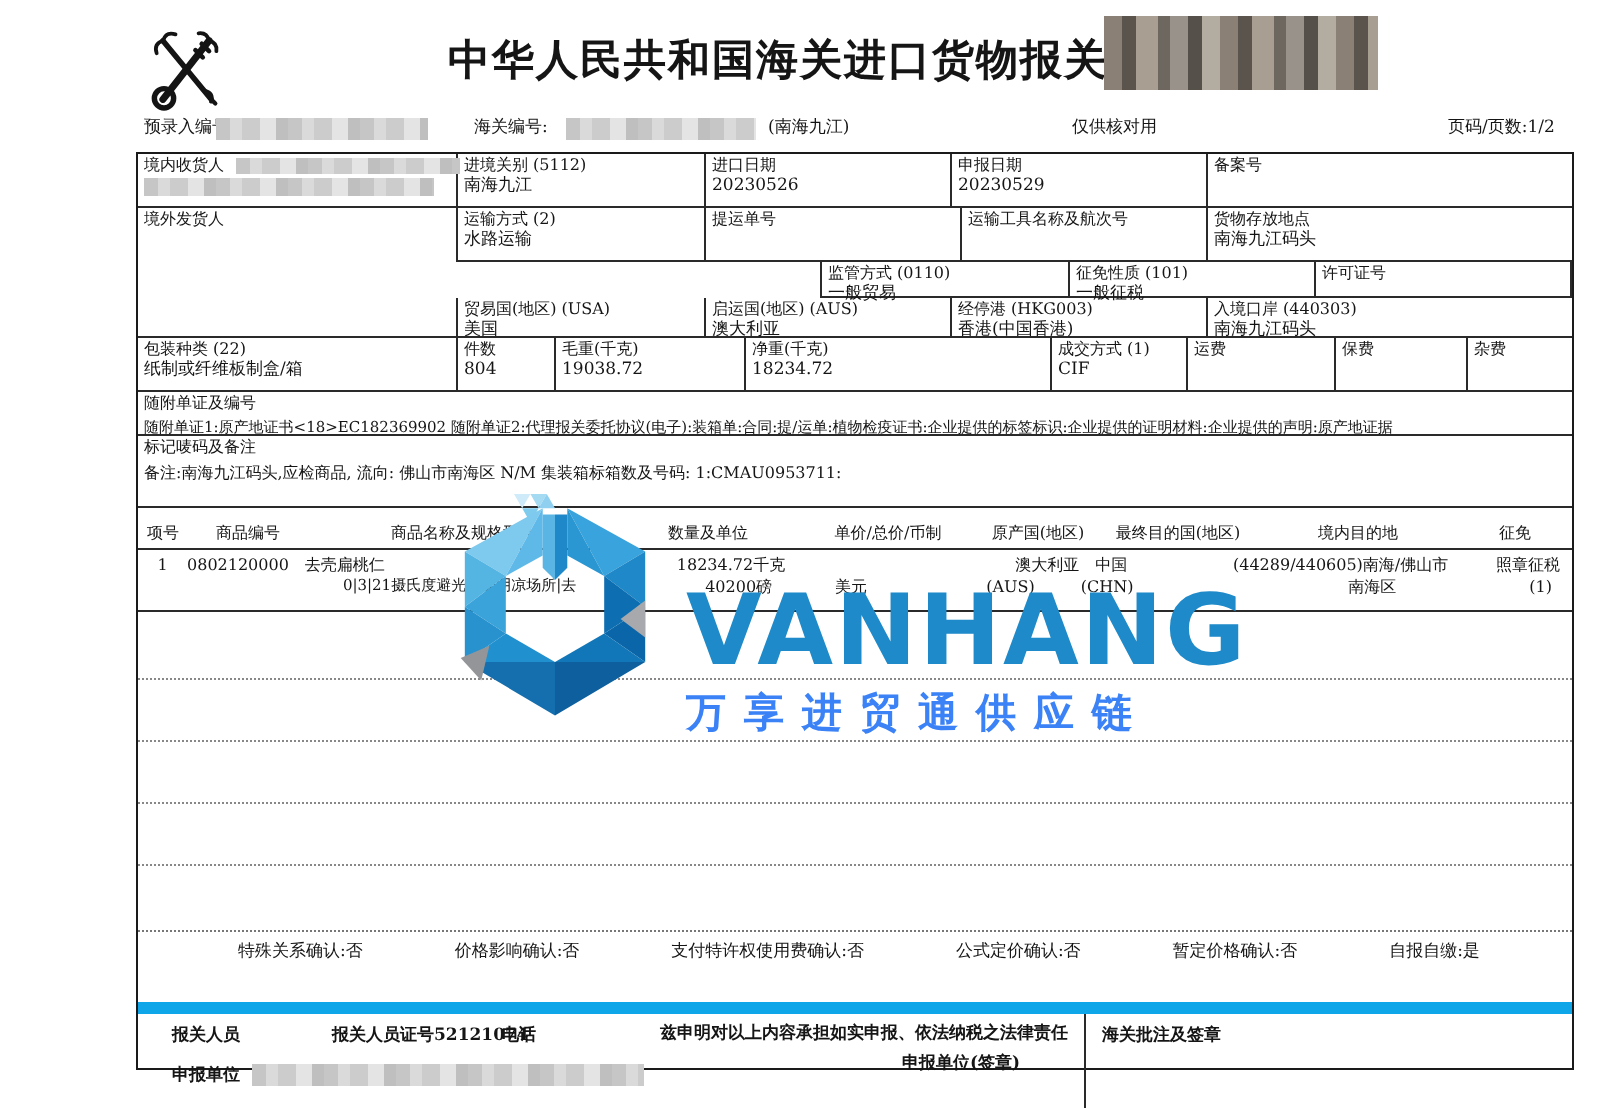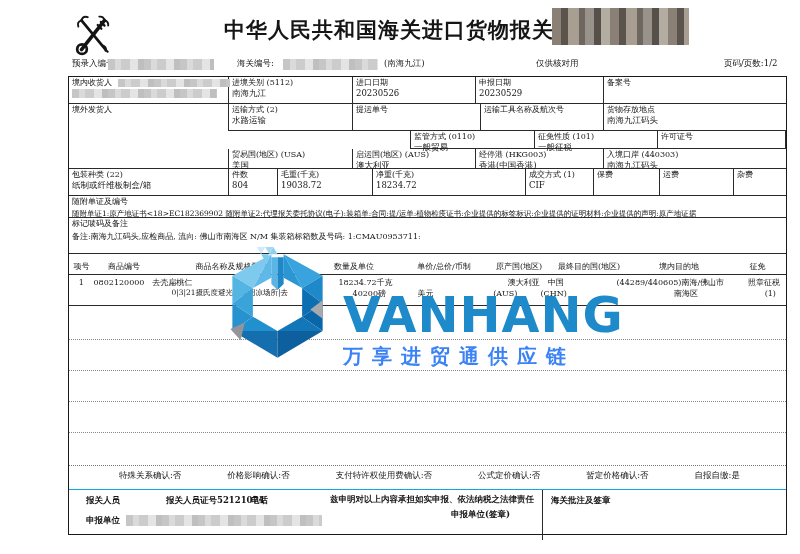--- a/index.html
+++ b/index.html
@@ -46,21 +46,21 @@
   .g5{width:60px}.g6{width:80px}.g7{width:100px}.g8{width:57px}
   .grow{height:31px;border-bottom:1px solid #2a2a2a;box-sizing:border-box;padding-top:2px;}
   .gl{display:flex;line-height:1.4;font-size:8px;}
   .tr{text-align:right;}
   .tc{text-align:center;}
   .spec{font-size:7.5px;white-space:nowrap;overflow:visible;padding-left:28px;}
   .shiftL{display:block;margin-left:-45px;text-align:right;white-space:nowrap;}
   .empty{position:relative;height:159px;border-bottom:1px dotted #777;}
   .dotl{position:absolute;left:0;width:100%;border-top:1px dotted #888;height:0;}
   .confirm{display:flex;height:19px;align-items:center;justify-content:space-between;
-           padding:0 46px 4px 50px;border-bottom:1px solid #0ea5e9;font-size:8.5px;}
+           padding:0 46px 16px 50px;border-bottom:6px solid #0ea5e9;font-size:8.5px;}
   .bottom{display:flex;height:50px;font-weight:bold;}
   .bl{position:relative;width:474px;border-right:1px solid #2a2a2a;box-sizing:border-box;}
   .bl span{position:absolute;white-space:nowrap;font-size:8.5px;}
   .br{width:243px;padding:5px 8px;box-sizing:border-box;font-size:8.5px;}
   .mz-unit{position:absolute;left:57px;top:25px;width:196px;height:11px;}
   
   .wm{position:absolute;left:226px;top:247px;display:flex;z-index:6;}
   .wm-logo{width:103px;height:123px;}
   .wm-text{margin-left:14px;margin-top:44px;font-family:"DejaVu Sans","Liberation Sans",sans-serif;}
   .wm-brand{font-size:49px;font-weight:700;color:#1e8ac9;line-height:1;letter-spacing:1px;}
@@ -187,25 +187,25 @@
         <div class="val">19038.72</div>
       </div>
       <div class="c w153">
         <div class="lab">净重(千克)</div>
         <div class="val">18234.72</div>
       </div>
       <div class="c w68">
         <div class="lab">成交方式 (1)</div>
         <div class="val">CIF</div>
       </div>
+      <div class="c w74">
+        <div class="lab">运费</div>
+      </div>
       <div class="c w66">
         <div class="lab">保费</div>
-      </div>
-      <div class="c w74">
-        <div class="lab">运费</div>
       </div>
       <div class="c w52 last">
         <div class="lab">杂费</div>
       </div>
     </div>
 
     <div class="r h22">
       <div class="c full last">
         <div class="lab">随附单证及编号</div>
         <div class="longline">随附单证1:原产地证书&lt;18&gt;EC182369902 随附单证2:代理报关委托协议(电子):装箱单:合同:提/运单:植物检疫证书:企业提供的标签标识:企业提供的证明材料:企业提供的声明:原产地证据</div>

